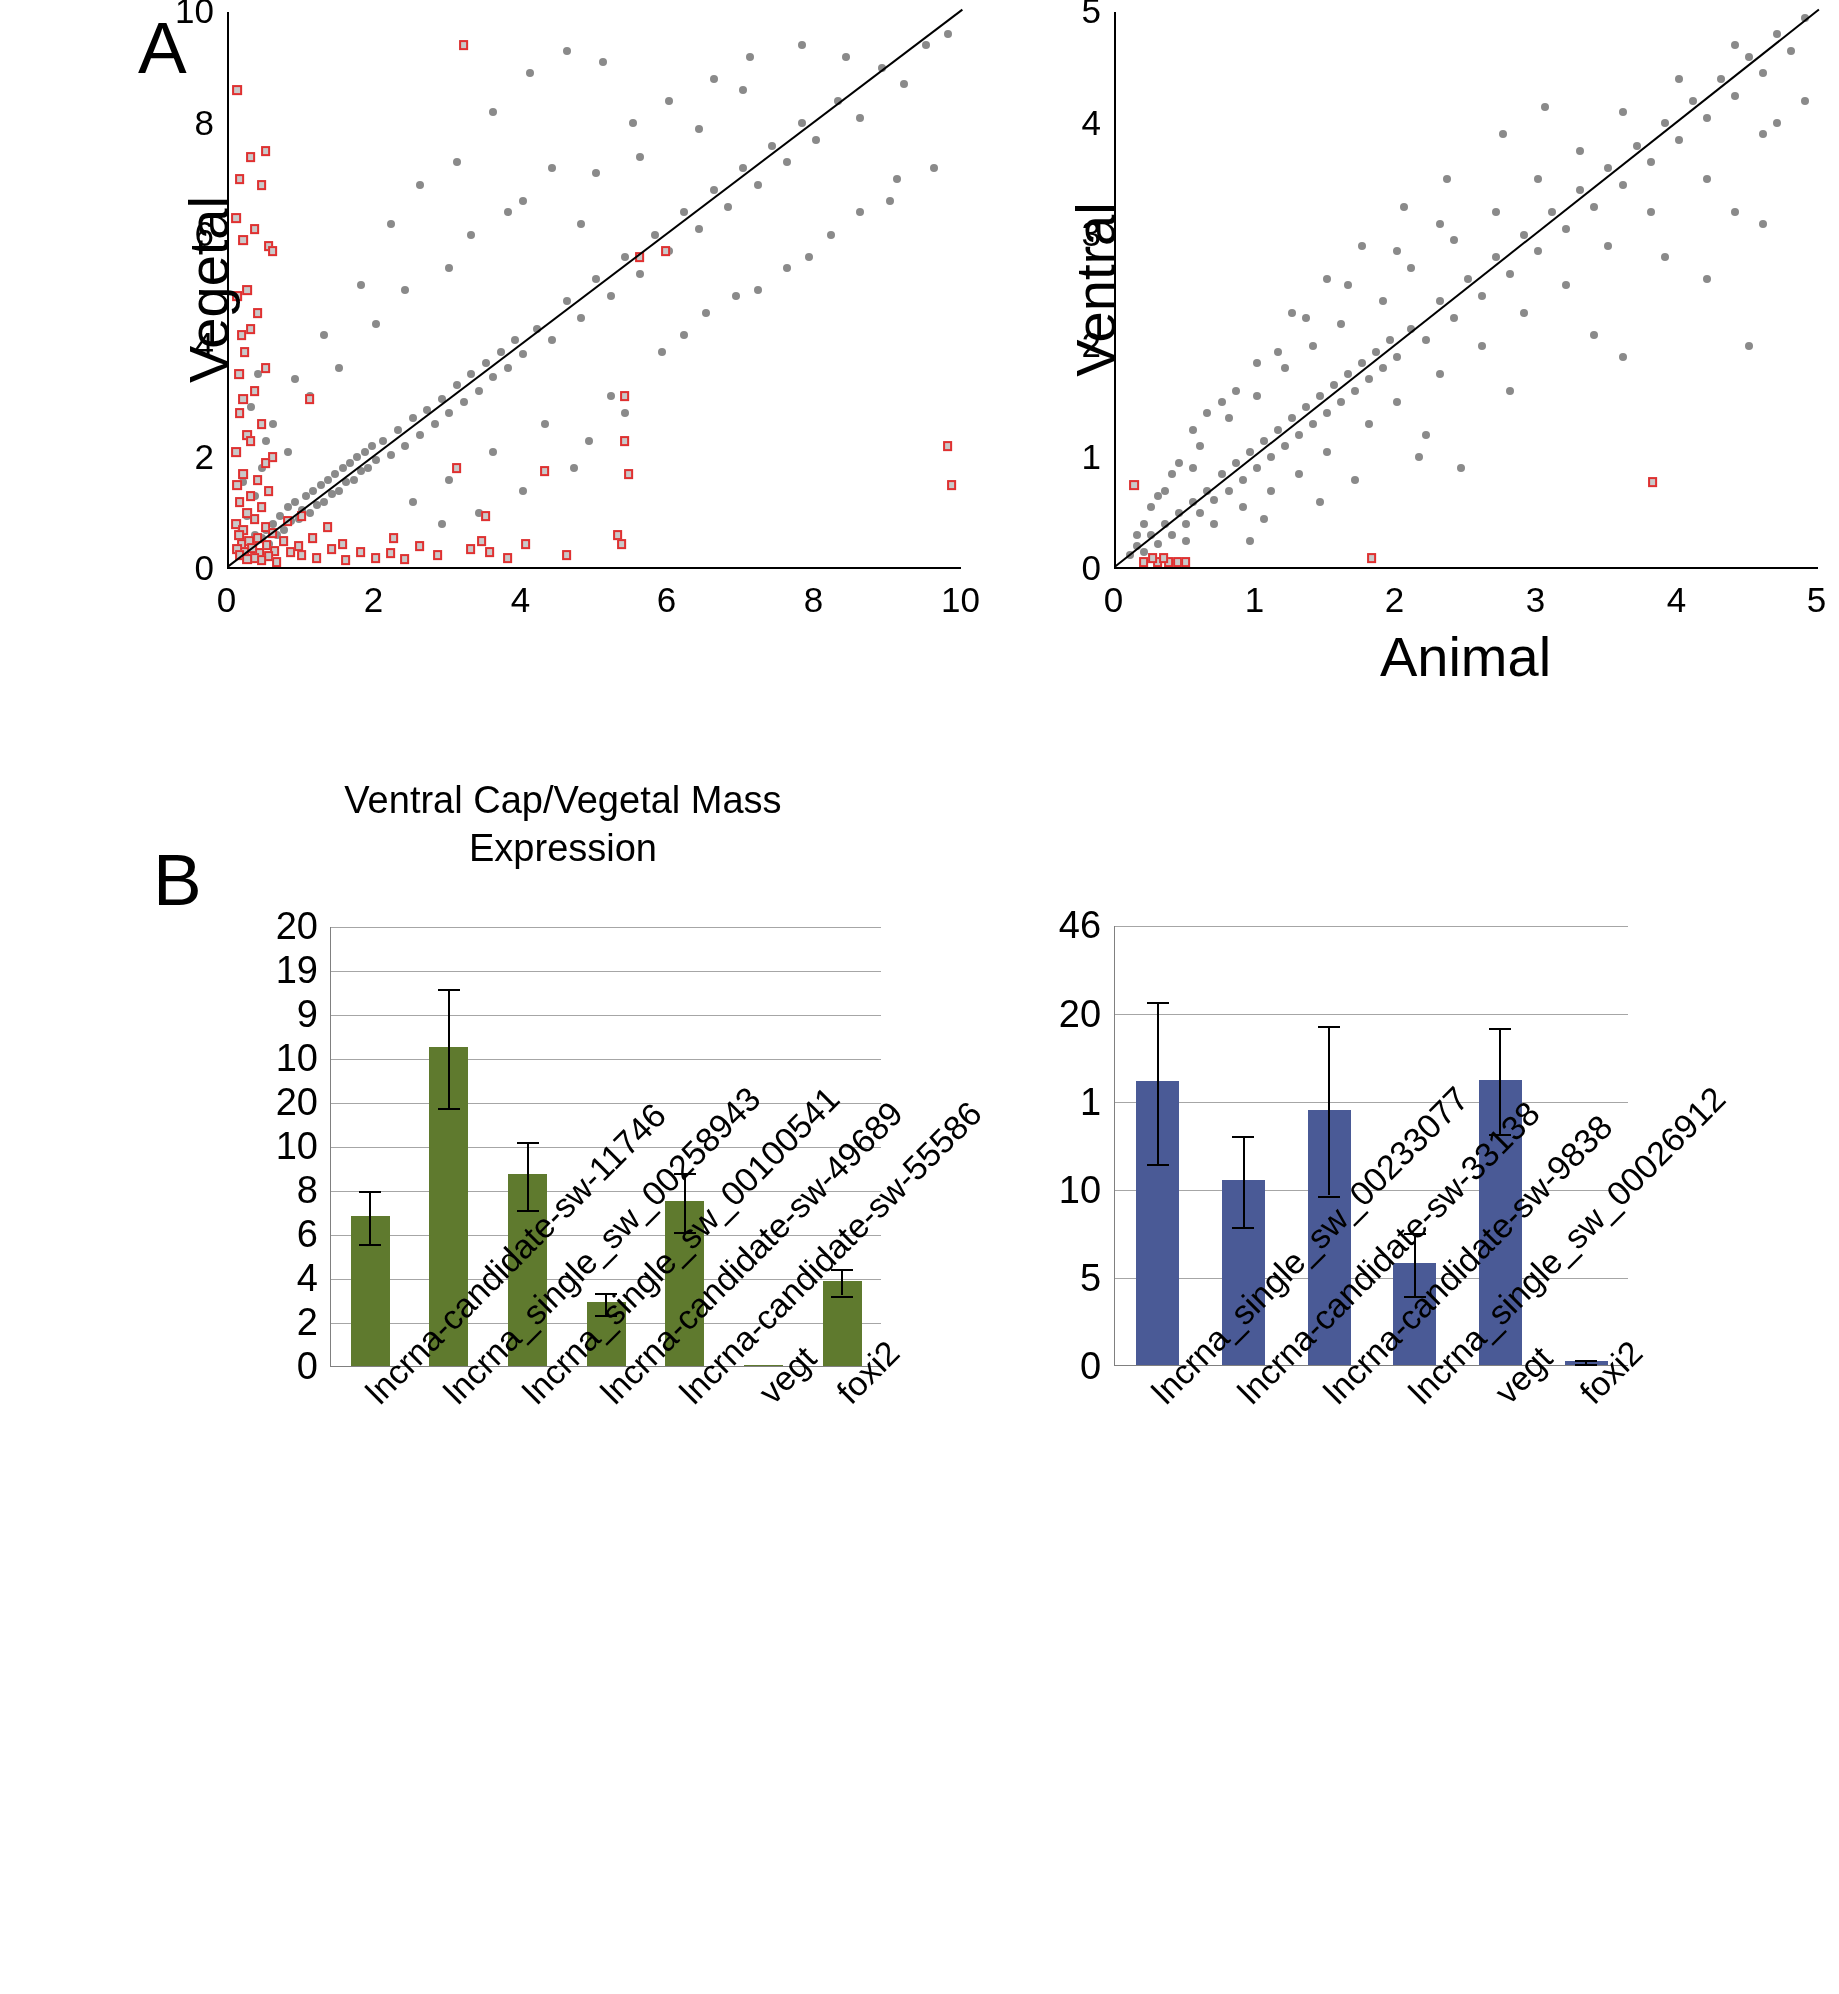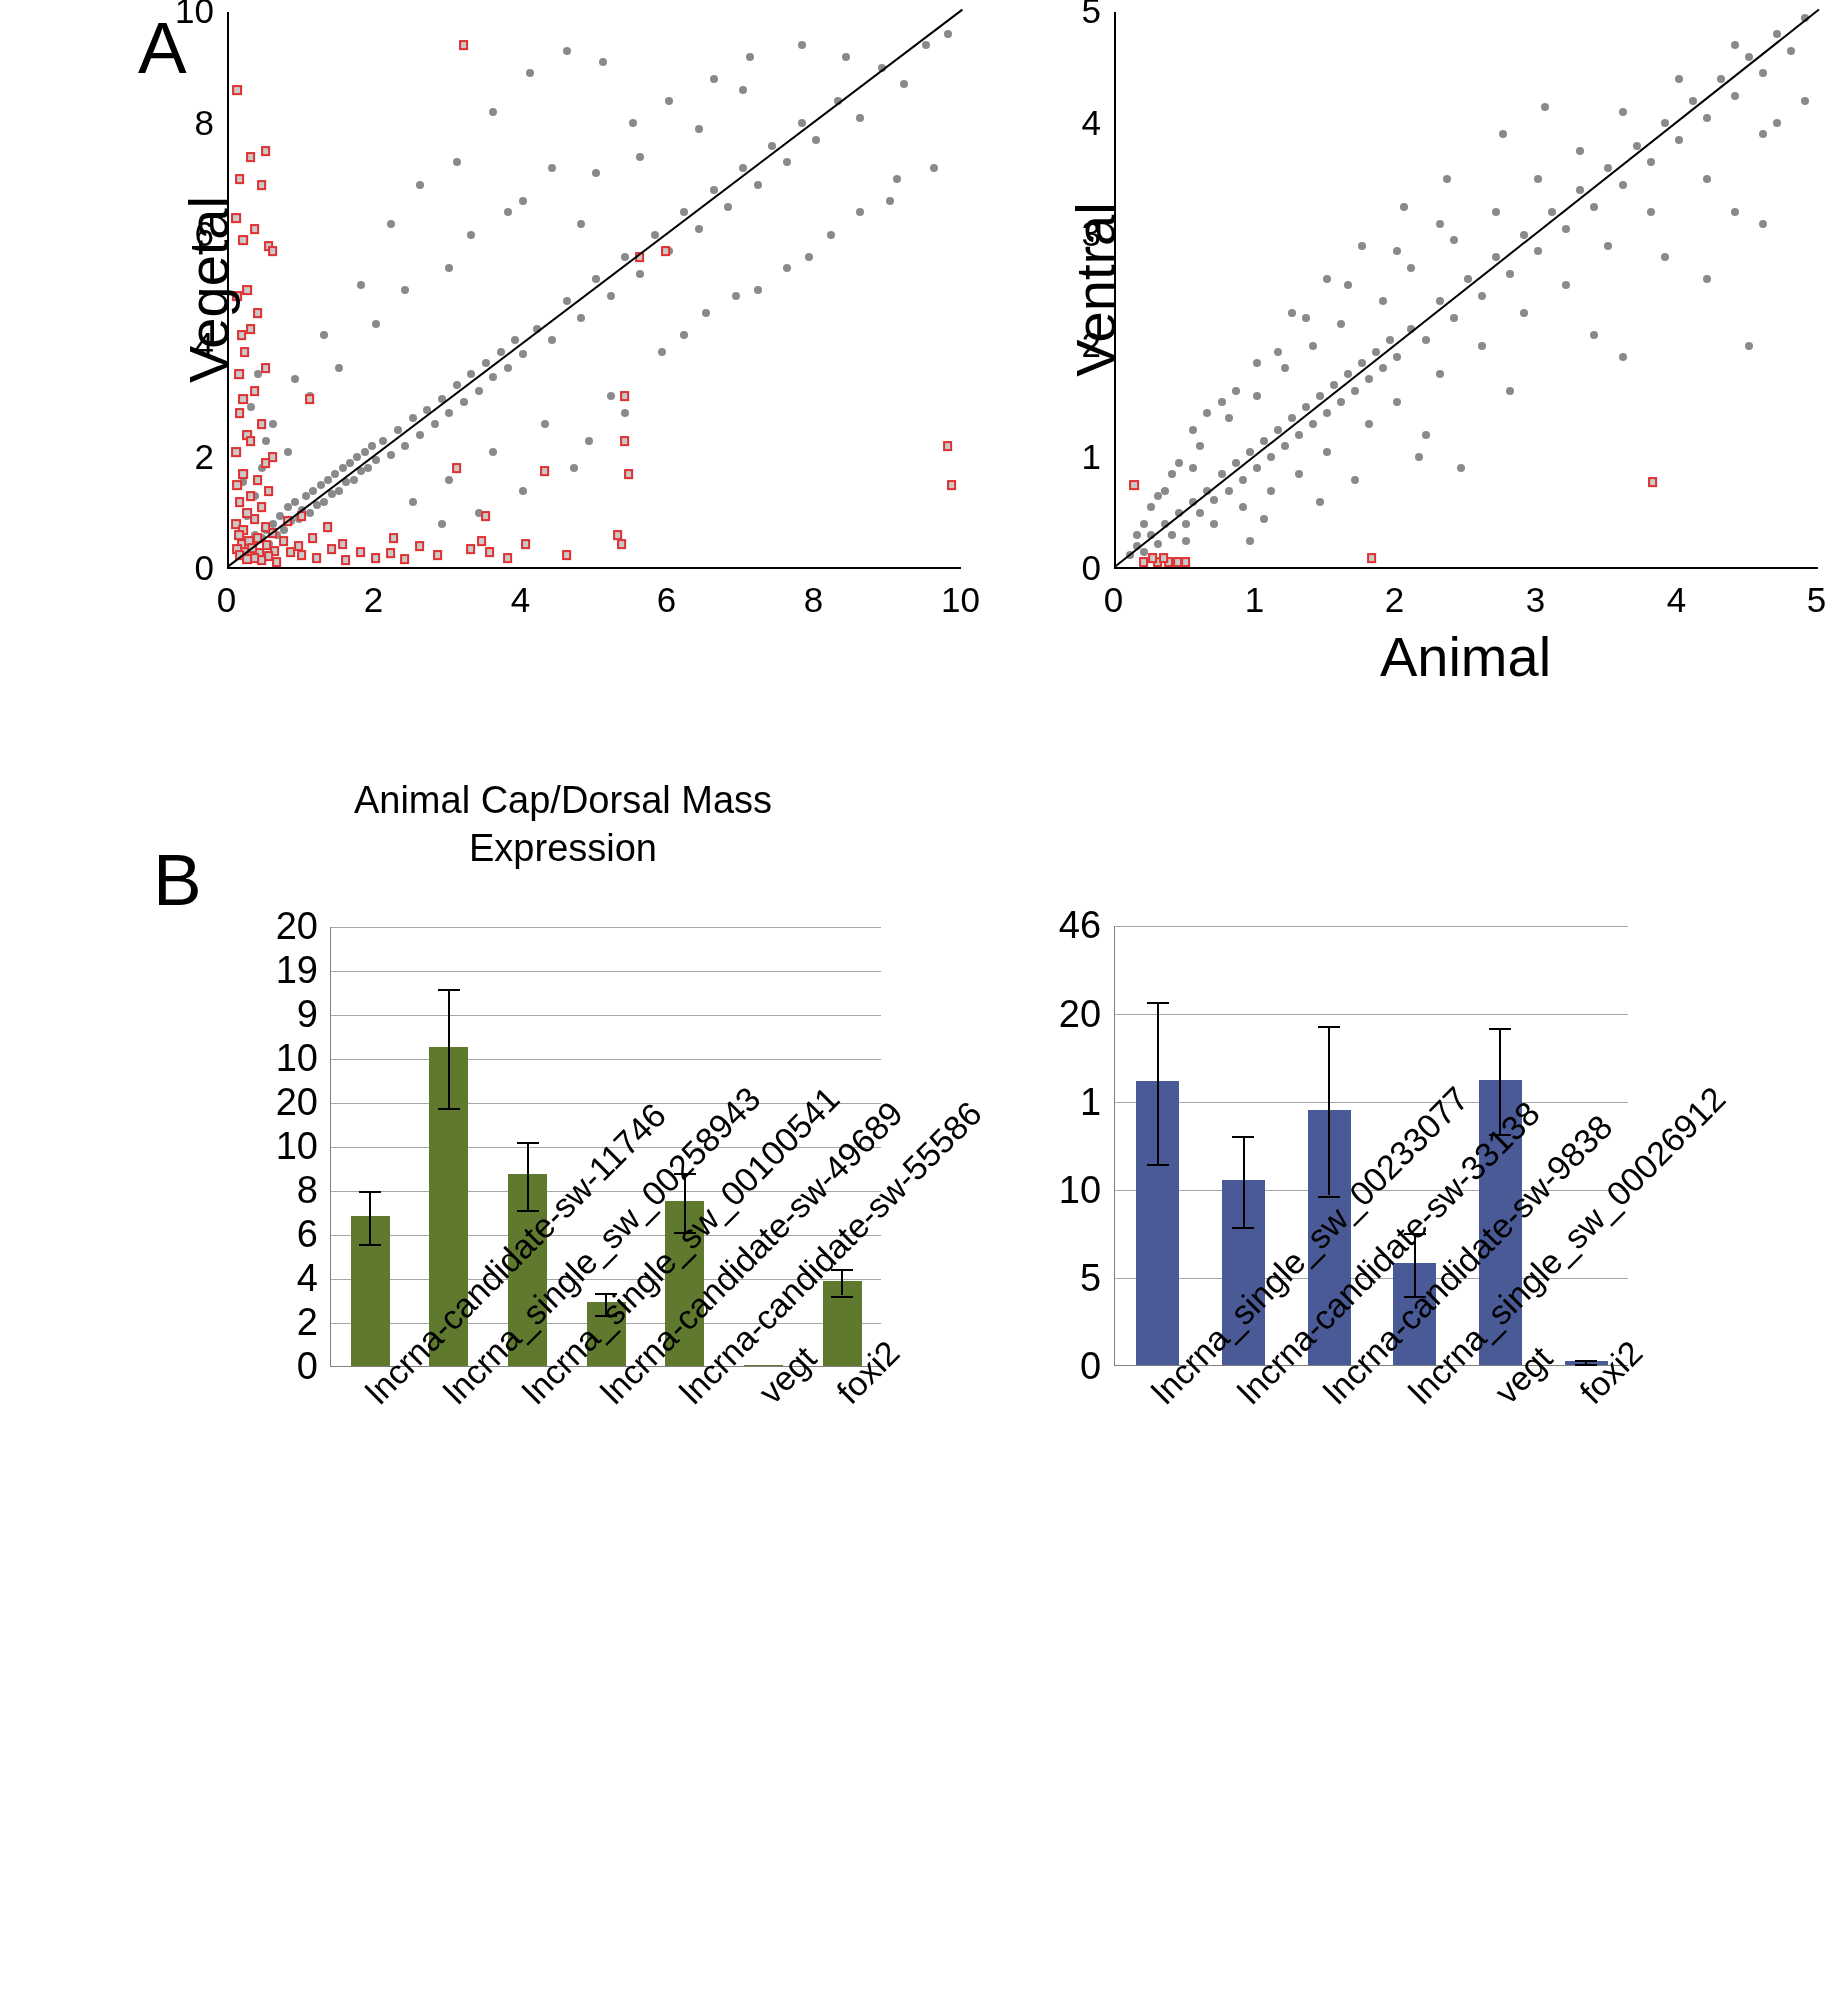--- a/index.html
+++ b/index.html
@@ -465,21 +465,21 @@
     <div class="ytick" style="left: -55px; top: 425px; width: 67px;">1</div>
     <div class="ytick" style="left: -55px; top: 313px; width: 67px;">2</div>
     <div class="ytick" style="left: -55px; top: 202px; width: 67px;">3</div>
     <div class="ytick" style="left: -55px; top: 91px; width: 67px;">4</div>
     <div class="ytick" style="left: -55px; top: -21px; width: 67px;">5</div>
   </div>
 
 <div class="panel-letter" style="left:153px;top:838px;">B</div>
 
 <div class="bar-chart" style="left:257px;top:777px;width:673px;height:1162px;">
-  <div class="bar-title" style="left:0;top:0;width:612px;">Animal Cap/Dorsal Mass Expression</div>
+  <div class="bar-title" style="left:0;top:0;width:612px;">Ventral Cap/Vegetal Mass Expression</div>
   <div class="bar-plot" id="bp1" style="left:73px;top:150px;width:551px;height:440px;">
       <div class="gridline" style="top: 396px;"></div>
       <div class="gridline" style="top: 352px;"></div>
       <div class="gridline" style="top: 308px;"></div>
       <div class="gridline" style="top: 264px;"></div>
       <div class="gridline" style="top: 220px;"></div>
       <div class="gridline" style="top: 176px;"></div>
       <div class="gridline" style="top: 132px;"></div>
       <div class="gridline" style="top: 88px;"></div>
       <div class="gridline" style="top: 44px;"></div>

